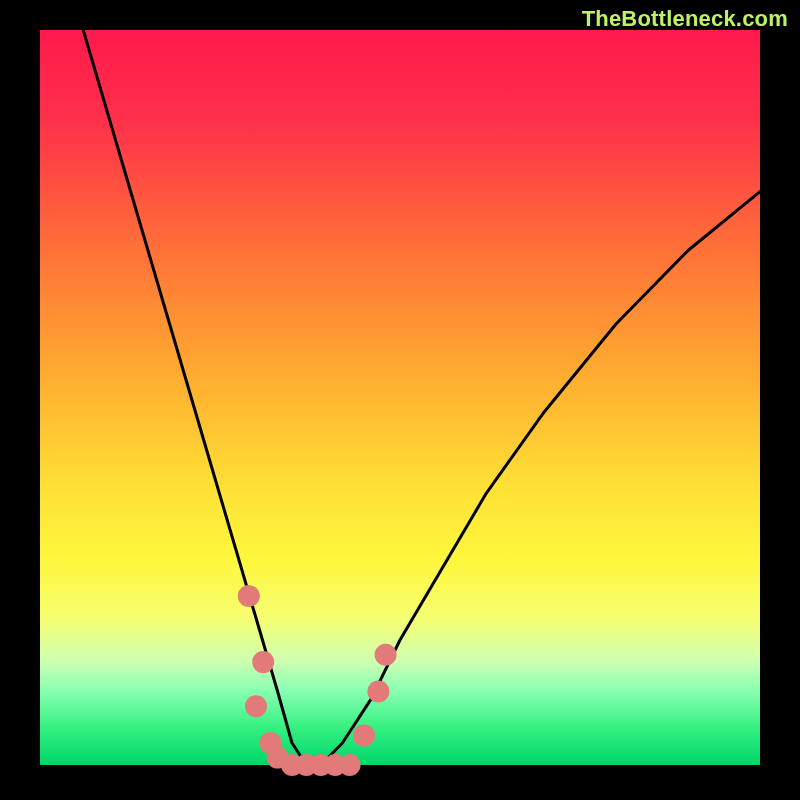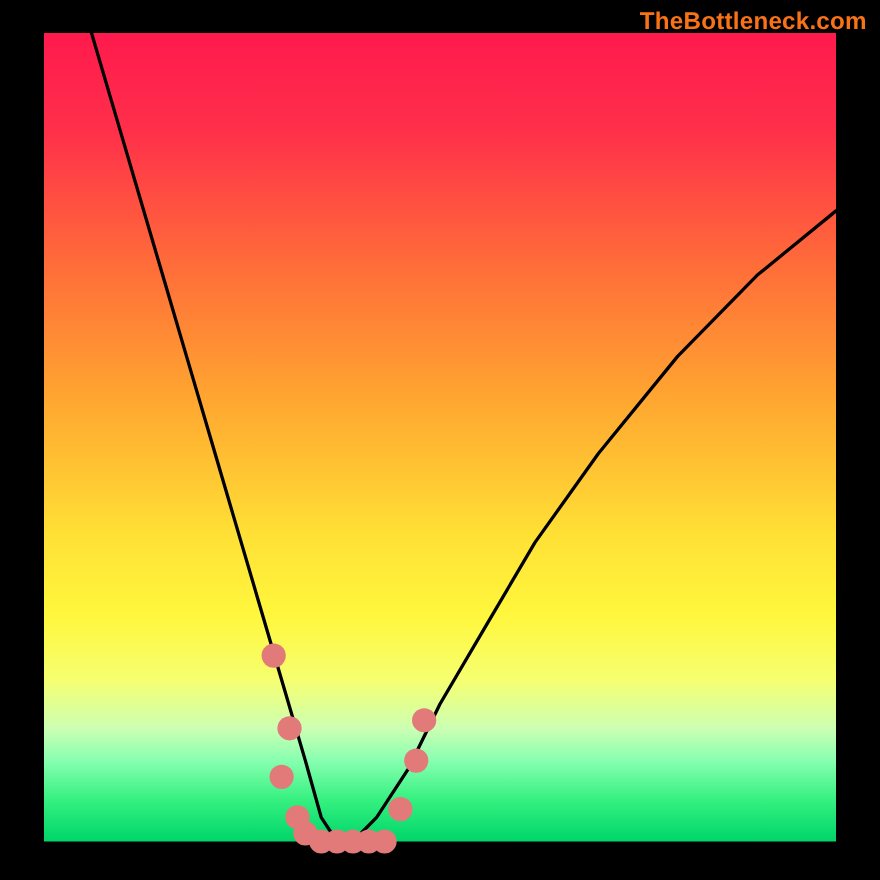--- a/index.html
+++ b/index.html
@@ -14,21 +14,21 @@
   .frame {
     width: 800px;
     height: 800px;
     background: #000;
     position: relative;
   }
   .watermark {
     position: absolute;
     top: 6px;
     right: 12px;
-    color: #f97316;
+    color: #bef264;
     font-size: 22px;
     font-weight: 600;
     letter-spacing: 0.2px;
     z-index: 10;
   }
   svg {
     display: block;
   }
 </style>
 </head>

